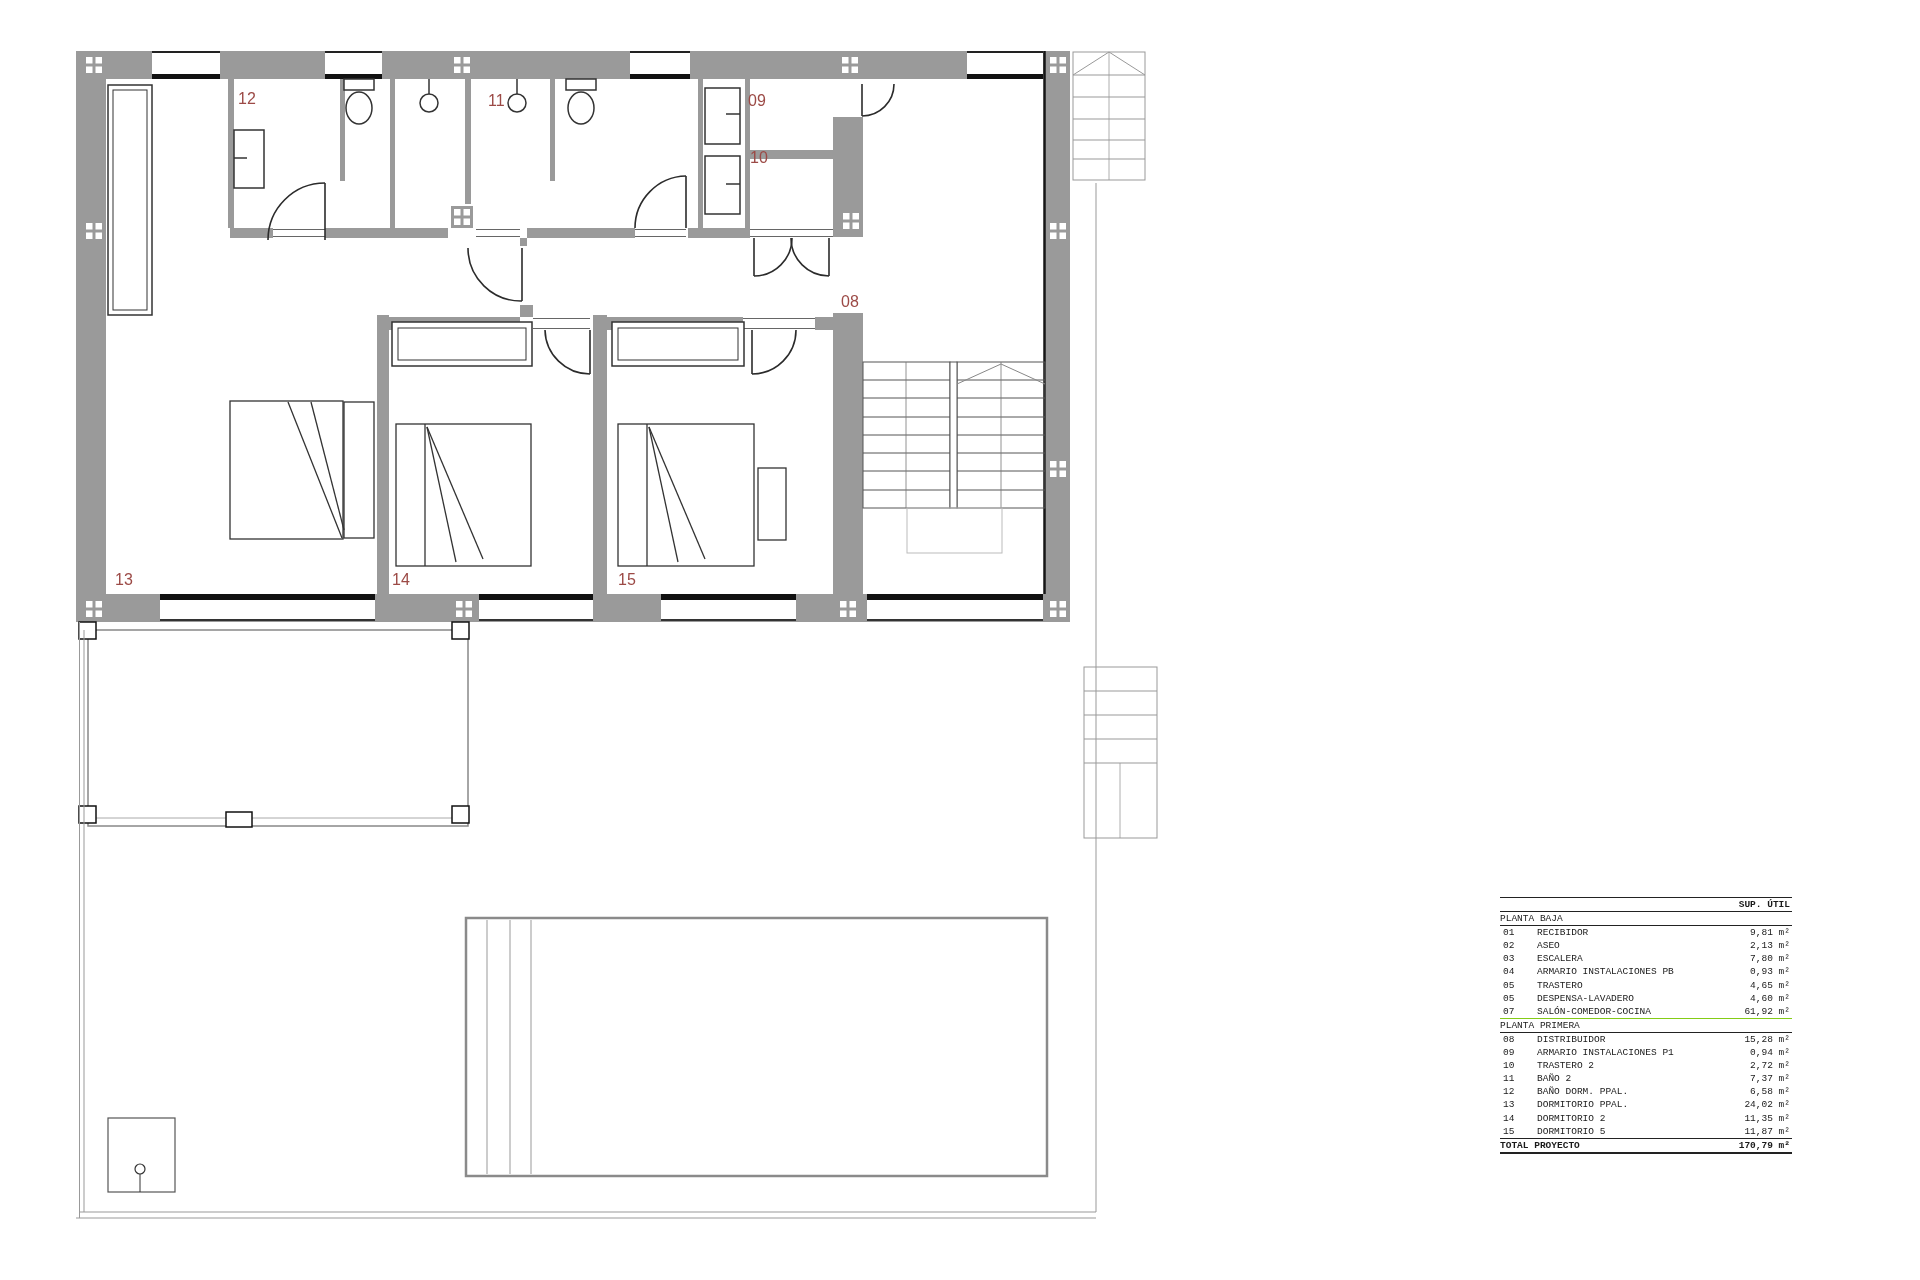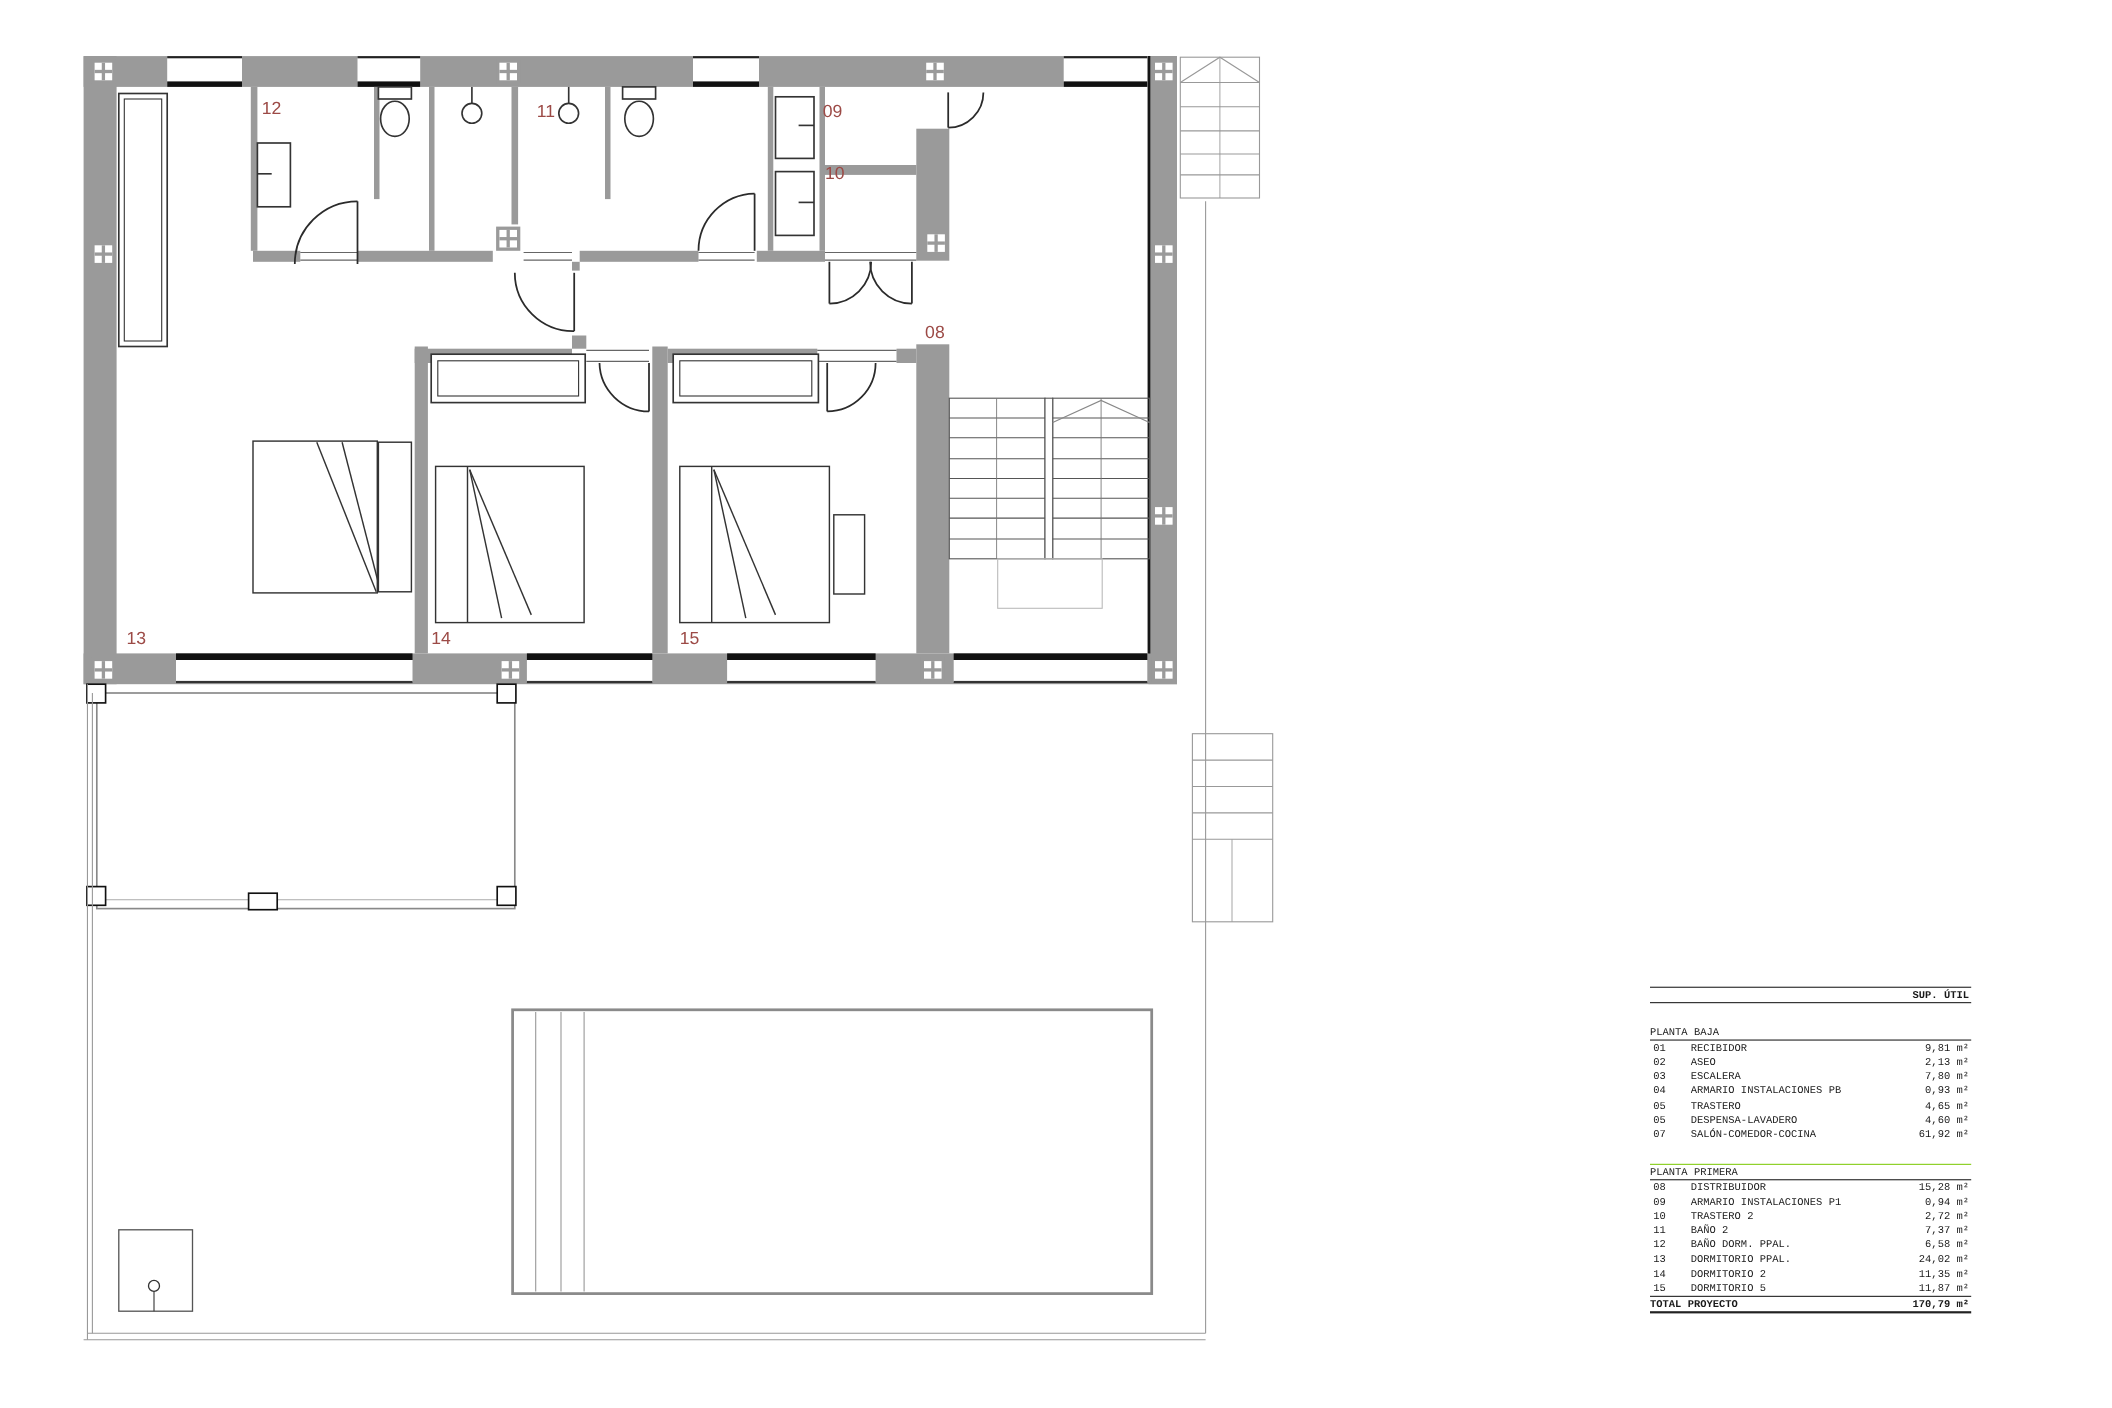--- a/index.html
+++ b/index.html
@@ -9,21 +9,21 @@
   .room-label{font-family:"Liberation Sans",sans-serif;font-size:16px;}
   .area-table{position:absolute;left:1500px;top:897px;width:292px;
       font-family:"Liberation Sans",sans-serif;font-size:9.5px;line-height:13.1px;
       color:#1a1a1a;}
   .trow{display:flex;height:13.1px;align-items:flex-end;white-space:nowrap;font-family:Liberation Mono, monospace;}
   .tnum{width:34px;padding-left:3px;flex:none;margin-top:44px;}
   .tname{flex:1;overflow:hidden;}
   .tarea{flex:none;min-width:62px;text-align:right;padding-right:2px;}
   .thead{border-top:1px solid #222;border-bottom:1px solid #222;}
   .thead .tarea{font-weight:bold;}
-  .tsection{border-bottom:1px solid #222;margin-top:20px;}
+  .tsection{border-bottom:1px solid #222;}
   .tsection.second{border-top:1px solid #84cc16;}
   .ttotal{border-top:1px solid #222;border-bottom:2.5px solid #222;font-weight:bold;}
 </style>
 </head>
 <body>
 
 <svg id="plan-svg" width="1920" height="1280" viewBox="0 0 1920 1280">
   <defs>
     <g id="pillar">
       <rect width="22" height="22" fill="#9a9a9a"></rect>

